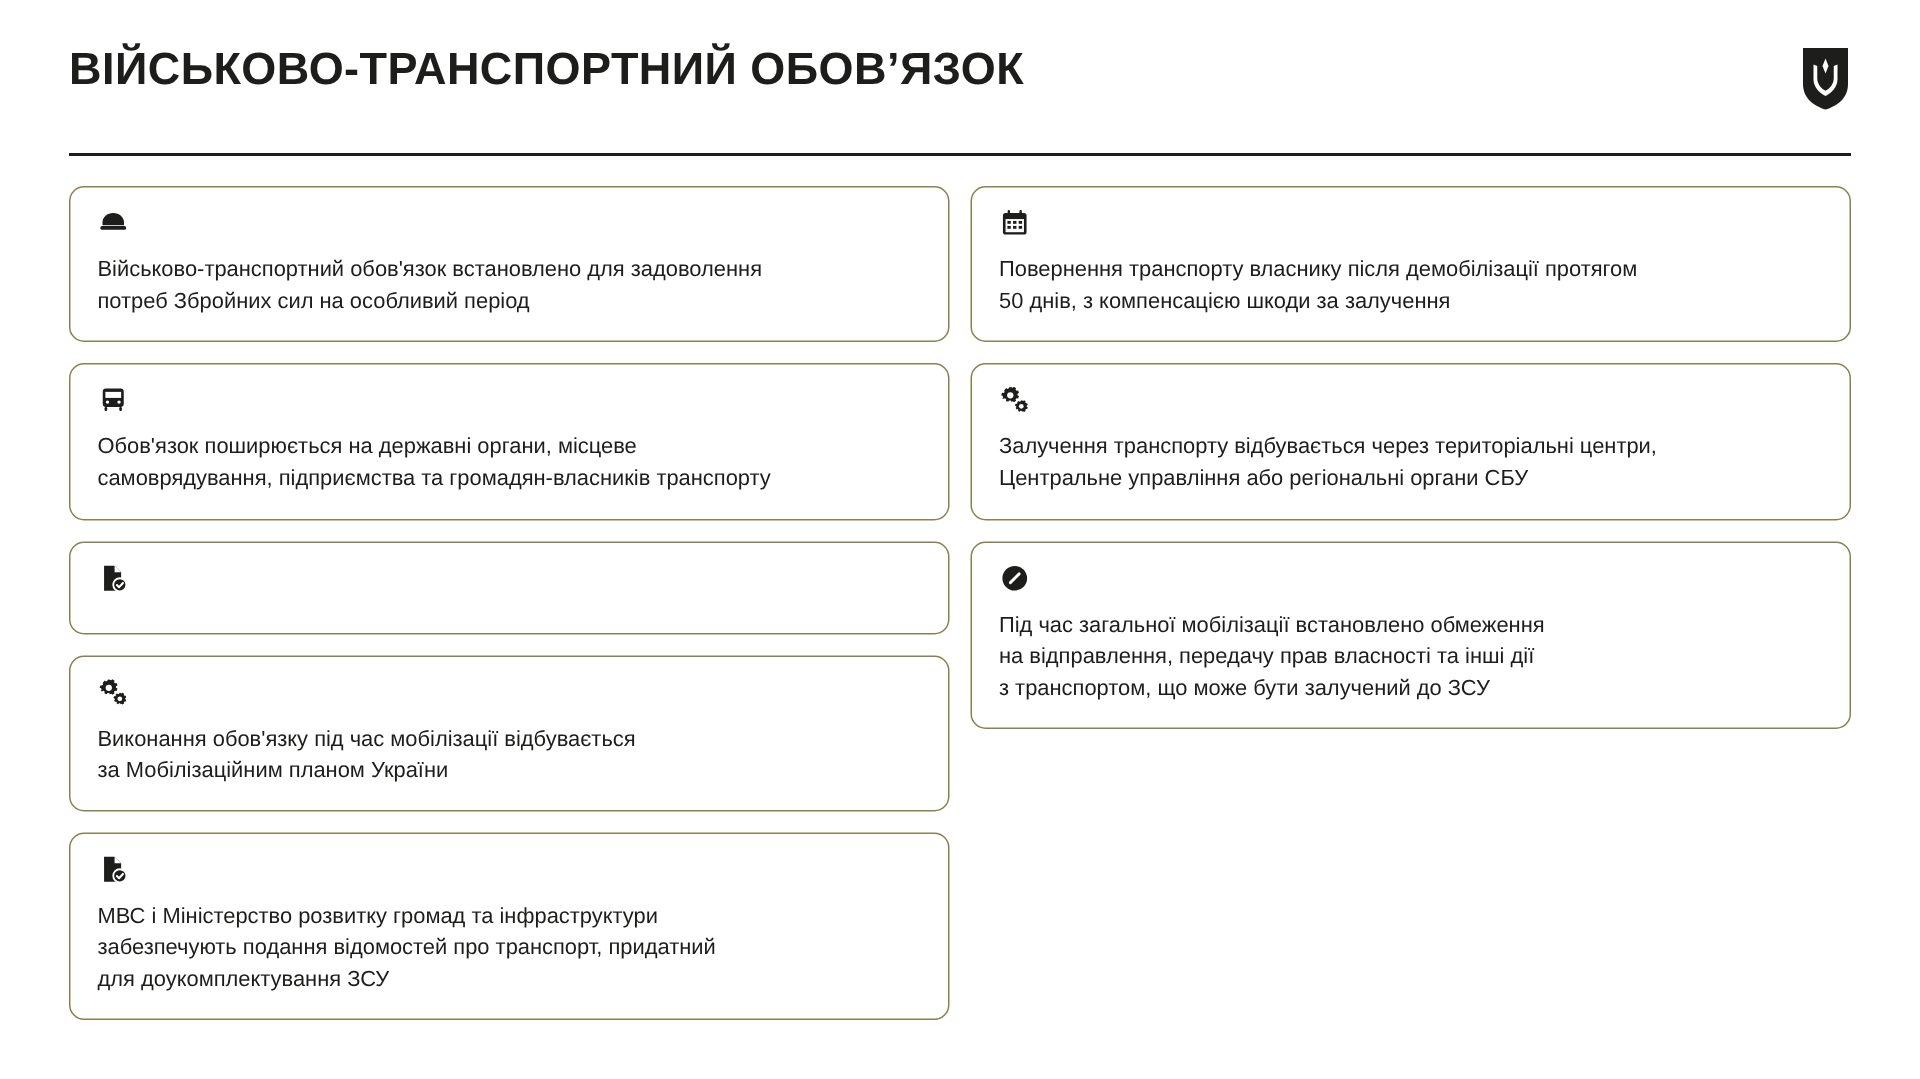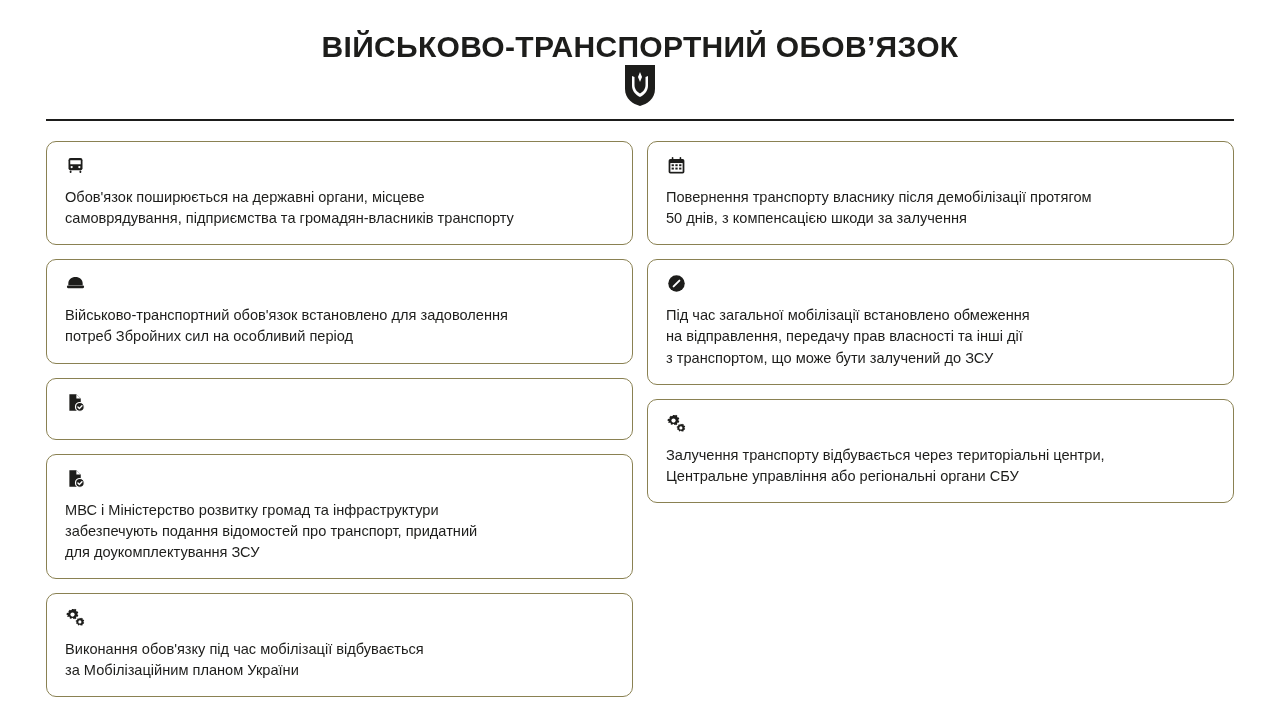--- a/index.html
+++ b/index.html
@@ -18,24 +18,22 @@
     position: relative;
     width: 1280px;
     height: 719px;
     box-sizing: border-box;
     padding: 0;
   }
   .header {
     position: relative;
     margin: 30px 46px 0 46px;
     display: flex;
-    align-items: center;
     justify-content: space-between;
-    padding-bottom: 14px;
-    flex-direction: column;
+    padding-bottom: 30px;
   }
   .header:after {
     content: "";
     position: absolute;
     left: 0;
     right: 0;
     bottom: 0;
     height: 2px;
     background: #1d1d1b;
   }
@@ -104,79 +102,79 @@
     </span>
   </div>
 
   <div class="content">
 
     <div class="column">
 
       <div class="card">
         <span class="card-icon">
           <svg viewBox="0 0 24 24" width="21" height="21" aria-hidden="true">
+            <path d="M12 4.5c-4.6 0-8.2 3.1-8.2 7.3v2.1h16.4v-2.1c0-4.2-3.6-7.3-8.2-7.3z" fill="#1d1d1b"></path>
+            <rect x="2.2" y="14.4" width="19.6" height="3" rx="1.3" fill="#1d1d1b"></rect>
+          </svg>
+        </span>
+        <div class="card-text">Військово-транспортний обов'язок встановлено для задоволення
+потреб Збройних сил на особливий період</div>
+      </div>
+
+      <div class="card">
+        <span class="card-icon">
+          <svg viewBox="0 0 24 24" width="21" height="21" aria-hidden="true">
             <rect x="4" y="3.5" width="16" height="14" rx="2.4" fill="#1d1d1b"></rect>
             <rect x="6" y="6" width="12" height="4.6" fill="#ffffff"></rect>
             <circle cx="7.6" cy="13.8" r="1.3" fill="#ffffff"></circle>
             <circle cx="16.4" cy="13.8" r="1.3" fill="#ffffff"></circle>
             <rect x="5.4" y="17.6" width="2" height="3" rx="0.8" fill="#1d1d1b"></rect>
             <rect x="16.6" y="17.6" width="2" height="3" rx="0.8" fill="#1d1d1b"></rect>
           </svg>
         </span>
         <div class="card-text">Обов'язок поширюється на державні органи, місцеве
 самоврядування, підприємства та громадян-власників транспорту</div>
       </div>
 
       <div class="card">
         <span class="card-icon">
           <svg viewBox="0 0 24 24" width="21" height="21" aria-hidden="true">
-            <path d="M12 4.5c-4.6 0-8.2 3.1-8.2 7.3v2.1h16.4v-2.1c0-4.2-3.6-7.3-8.2-7.3z" fill="#1d1d1b"></path>
-            <rect x="2.2" y="14.4" width="19.6" height="3" rx="1.3" fill="#1d1d1b"></rect>
-          </svg>
-        </span>
-        <div class="card-text">Військово-транспортний обов'язок встановлено для задоволення
-потреб Збройних сил на особливий період</div>
-      </div>
-
-      <div class="card">
-        <span class="card-icon">
-          <svg viewBox="0 0 24 24" width="21" height="21" aria-hidden="true">
             <path d="M5 2.5h8l5 5v14H5z" fill="#1d1d1b"></path>
             <path d="M13 2.5l5 5h-5z" fill="#ffffff"></path>
             <circle cx="17" cy="17" r="5" fill="#1d1d1b" stroke="#ffffff" stroke-width="1.4"></circle>
             <path d="M14.8 17.2l1.6 1.6 3-3.2" fill="none" stroke="#ffffff" stroke-width="1.6" stroke-linecap="round" stroke-linejoin="round"></path>
           </svg>
         </span>
       </div>
 
       <div class="card">
         <span class="card-icon">
           <svg viewBox="0 0 24 24" width="21" height="21" aria-hidden="true">
+            <path d="M9.4 2.4l1.1.5.9-.8 1.6 1.1-.4 1.1.8.9 1.2-.2.6 1.9-1.1.5v1.2l1.1.5-.6 1.9-1.2-.2-.8.9.4 1.1-1.6 1.1-.9-.8-1.1.5-.5-1.1H7.6l-.5 1.1-1.8-.7.2-1.2-.9-.8-1.1.4L2.4 11l.8-.9-.5-1.1-1.1-.5.7-1.8 1.2.2.8-.9-.4-1.1L5.5 3l.9.8 1.1-.5.5-1.1z" fill="#1d1d1b"></path>
+            <circle cx="8.6" cy="8.6" r="2.4" fill="#ffffff"></circle>
+            <path d="M17.6 12.6l.8.4.7-.6 1.2.8-.3.8.6.7.9-.1.4 1.4-.8.4v.9l.8.4-.4 1.4-.9-.1-.6.7.3.8-1.2.8-.7-.6-.8.4-.4-.8h-.9l-.4.8-1.3-.5.1-.9-.6-.6-.8.3-.6-1.3.6-.6-.4-.8-.8-.4.5-1.3.9.1.6-.6-.3-.8 1.2-.8.7.6.8-.4.4-.8z" fill="#1d1d1b"></path>
+            <circle cx="17" cy="17" r="1.8" fill="#ffffff"></circle>
+          </svg>
+        </span>
+        <div class="card-text">Виконання обов'язку під час мобілізації відбувається
+за Мобілізаційним планом України</div>
+      </div>
+
+      <div class="card">
+        <span class="card-icon">
+          <svg viewBox="0 0 24 24" width="21" height="21" aria-hidden="true">
             <path d="M5 2.5h8l5 5v14H5z" fill="#1d1d1b"></path>
             <path d="M13 2.5l5 5h-5z" fill="#ffffff"></path>
             <circle cx="17" cy="17" r="5" fill="#1d1d1b" stroke="#ffffff" stroke-width="1.4"></circle>
             <path d="M14.8 17.2l1.6 1.6 3-3.2" fill="none" stroke="#ffffff" stroke-width="1.6" stroke-linecap="round" stroke-linejoin="round"></path>
           </svg>
         </span>
         <div class="card-text">МВС і Міністерство розвитку громад та інфраструктури
 забезпечують подання відомостей про транспорт, придатний
 для доукомплектування ЗСУ</div>
-      </div>
-
-      <div class="card">
-        <span class="card-icon">
-          <svg viewBox="0 0 24 24" width="21" height="21" aria-hidden="true">
-            <path d="M9.4 2.4l1.1.5.9-.8 1.6 1.1-.4 1.1.8.9 1.2-.2.6 1.9-1.1.5v1.2l1.1.5-.6 1.9-1.2-.2-.8.9.4 1.1-1.6 1.1-.9-.8-1.1.5-.5-1.1H7.6l-.5 1.1-1.8-.7.2-1.2-.9-.8-1.1.4L2.4 11l.8-.9-.5-1.1-1.1-.5.7-1.8 1.2.2.8-.9-.4-1.1L5.5 3l.9.8 1.1-.5.5-1.1z" fill="#1d1d1b"></path>
-            <circle cx="8.6" cy="8.6" r="2.4" fill="#ffffff"></circle>
-            <path d="M17.6 12.6l.8.4.7-.6 1.2.8-.3.8.6.7.9-.1.4 1.4-.8.4v.9l.8.4-.4 1.4-.9-.1-.6.7.3.8-1.2.8-.7-.6-.8.4-.4-.8h-.9l-.4.8-1.3-.5.1-.9-.6-.6-.8.3-.6-1.3.6-.6-.4-.8-.8-.4.5-1.3.9.1.6-.6-.3-.8 1.2-.8.7.6.8-.4.4-.8z" fill="#1d1d1b"></path>
-            <circle cx="17" cy="17" r="1.8" fill="#ffffff"></circle>
-          </svg>
-        </span>
-        <div class="card-text">Виконання обов'язку під час мобілізації відбувається
-за Мобілізаційним планом України</div>
       </div>
 
     </div>
 
     <div class="column">
 
       <div class="card">
         <span class="card-icon">
           <svg viewBox="0 0 24 24" width="21" height="21" aria-hidden="true">
             <rect x="3" y="4.5" width="18" height="16.5" rx="2" fill="#1d1d1b"></rect>
@@ -192,39 +190,39 @@
           </svg>
         </span>
         <div class="card-text">Повернення транспорту власнику після демобілізації протягом
 50 днів, з компенсацією шкоди за залучення</div>
       </div>
 
 
       <div class="card">
         <span class="card-icon">
           <svg viewBox="0 0 24 24" width="21" height="21" aria-hidden="true">
-            <circle cx="12" cy="12" r="9.4" fill="#1d1d1b"></circle>
-            <rect x="6.2" y="10.9" width="11.6" height="2.2" rx="1.1" fill="#ffffff" transform="rotate(-45 12 12)"></rect>
-          </svg>
-        </span>
-        <div class="card-text">Під час загальної мобілізації встановлено обмеження
-на відправлення, передачу прав власності та інші дії
-з транспортом, що може бути залучений до ЗСУ</div>
-      </div>
-
-      <div class="card">
-        <span class="card-icon">
-          <svg viewBox="0 0 24 24" width="21" height="21" aria-hidden="true">
             <path d="M9.4 2.4l1.1.5.9-.8 1.6 1.1-.4 1.1.8.9 1.2-.2.6 1.9-1.1.5v1.2l1.1.5-.6 1.9-1.2-.2-.8.9.4 1.1-1.6 1.1-.9-.8-1.1.5-.5-1.1H7.6l-.5 1.1-1.8-.7.2-1.2-.9-.8-1.1.4L2.4 11l.8-.9-.5-1.1-1.1-.5.7-1.8 1.2.2.8-.9-.4-1.1L5.5 3l.9.8 1.1-.5.5-1.1z" fill="#1d1d1b"></path>
             <circle cx="8.6" cy="8.6" r="2.4" fill="#ffffff"></circle>
             <path d="M17.6 12.6l.8.4.7-.6 1.2.8-.3.8.6.7.9-.1.4 1.4-.8.4v.9l.8.4-.4 1.4-.9-.1-.6.7.3.8-1.2.8-.7-.6-.8.4-.4-.8h-.9l-.4.8-1.3-.5.1-.9-.6-.6-.8.3-.6-1.3.6-.6-.4-.8-.8-.4.5-1.3.9.1.6-.6-.3-.8 1.2-.8.7.6.8-.4.4-.8z" fill="#1d1d1b"></path>
             <circle cx="17" cy="17" r="1.8" fill="#ffffff"></circle>
           </svg>
         </span>
         <div class="card-text">Залучення транспорту відбувається через територіальні центри,
 Центральне управління або регіональні органи СБУ</div>
       </div>
 
+      <div class="card">
+        <span class="card-icon">
+          <svg viewBox="0 0 24 24" width="21" height="21" aria-hidden="true">
+            <circle cx="12" cy="12" r="9.4" fill="#1d1d1b"></circle>
+            <rect x="6.2" y="10.9" width="11.6" height="2.2" rx="1.1" fill="#ffffff" transform="rotate(-45 12 12)"></rect>
+          </svg>
+        </span>
+        <div class="card-text">Під час загальної мобілізації встановлено обмеження
+на відправлення, передачу прав власності та інші дії
+з транспортом, що може бути залучений до ЗСУ</div>
+      </div>
+
     </div>
 
   </div>
 
 </div>
 
 </body></html>

